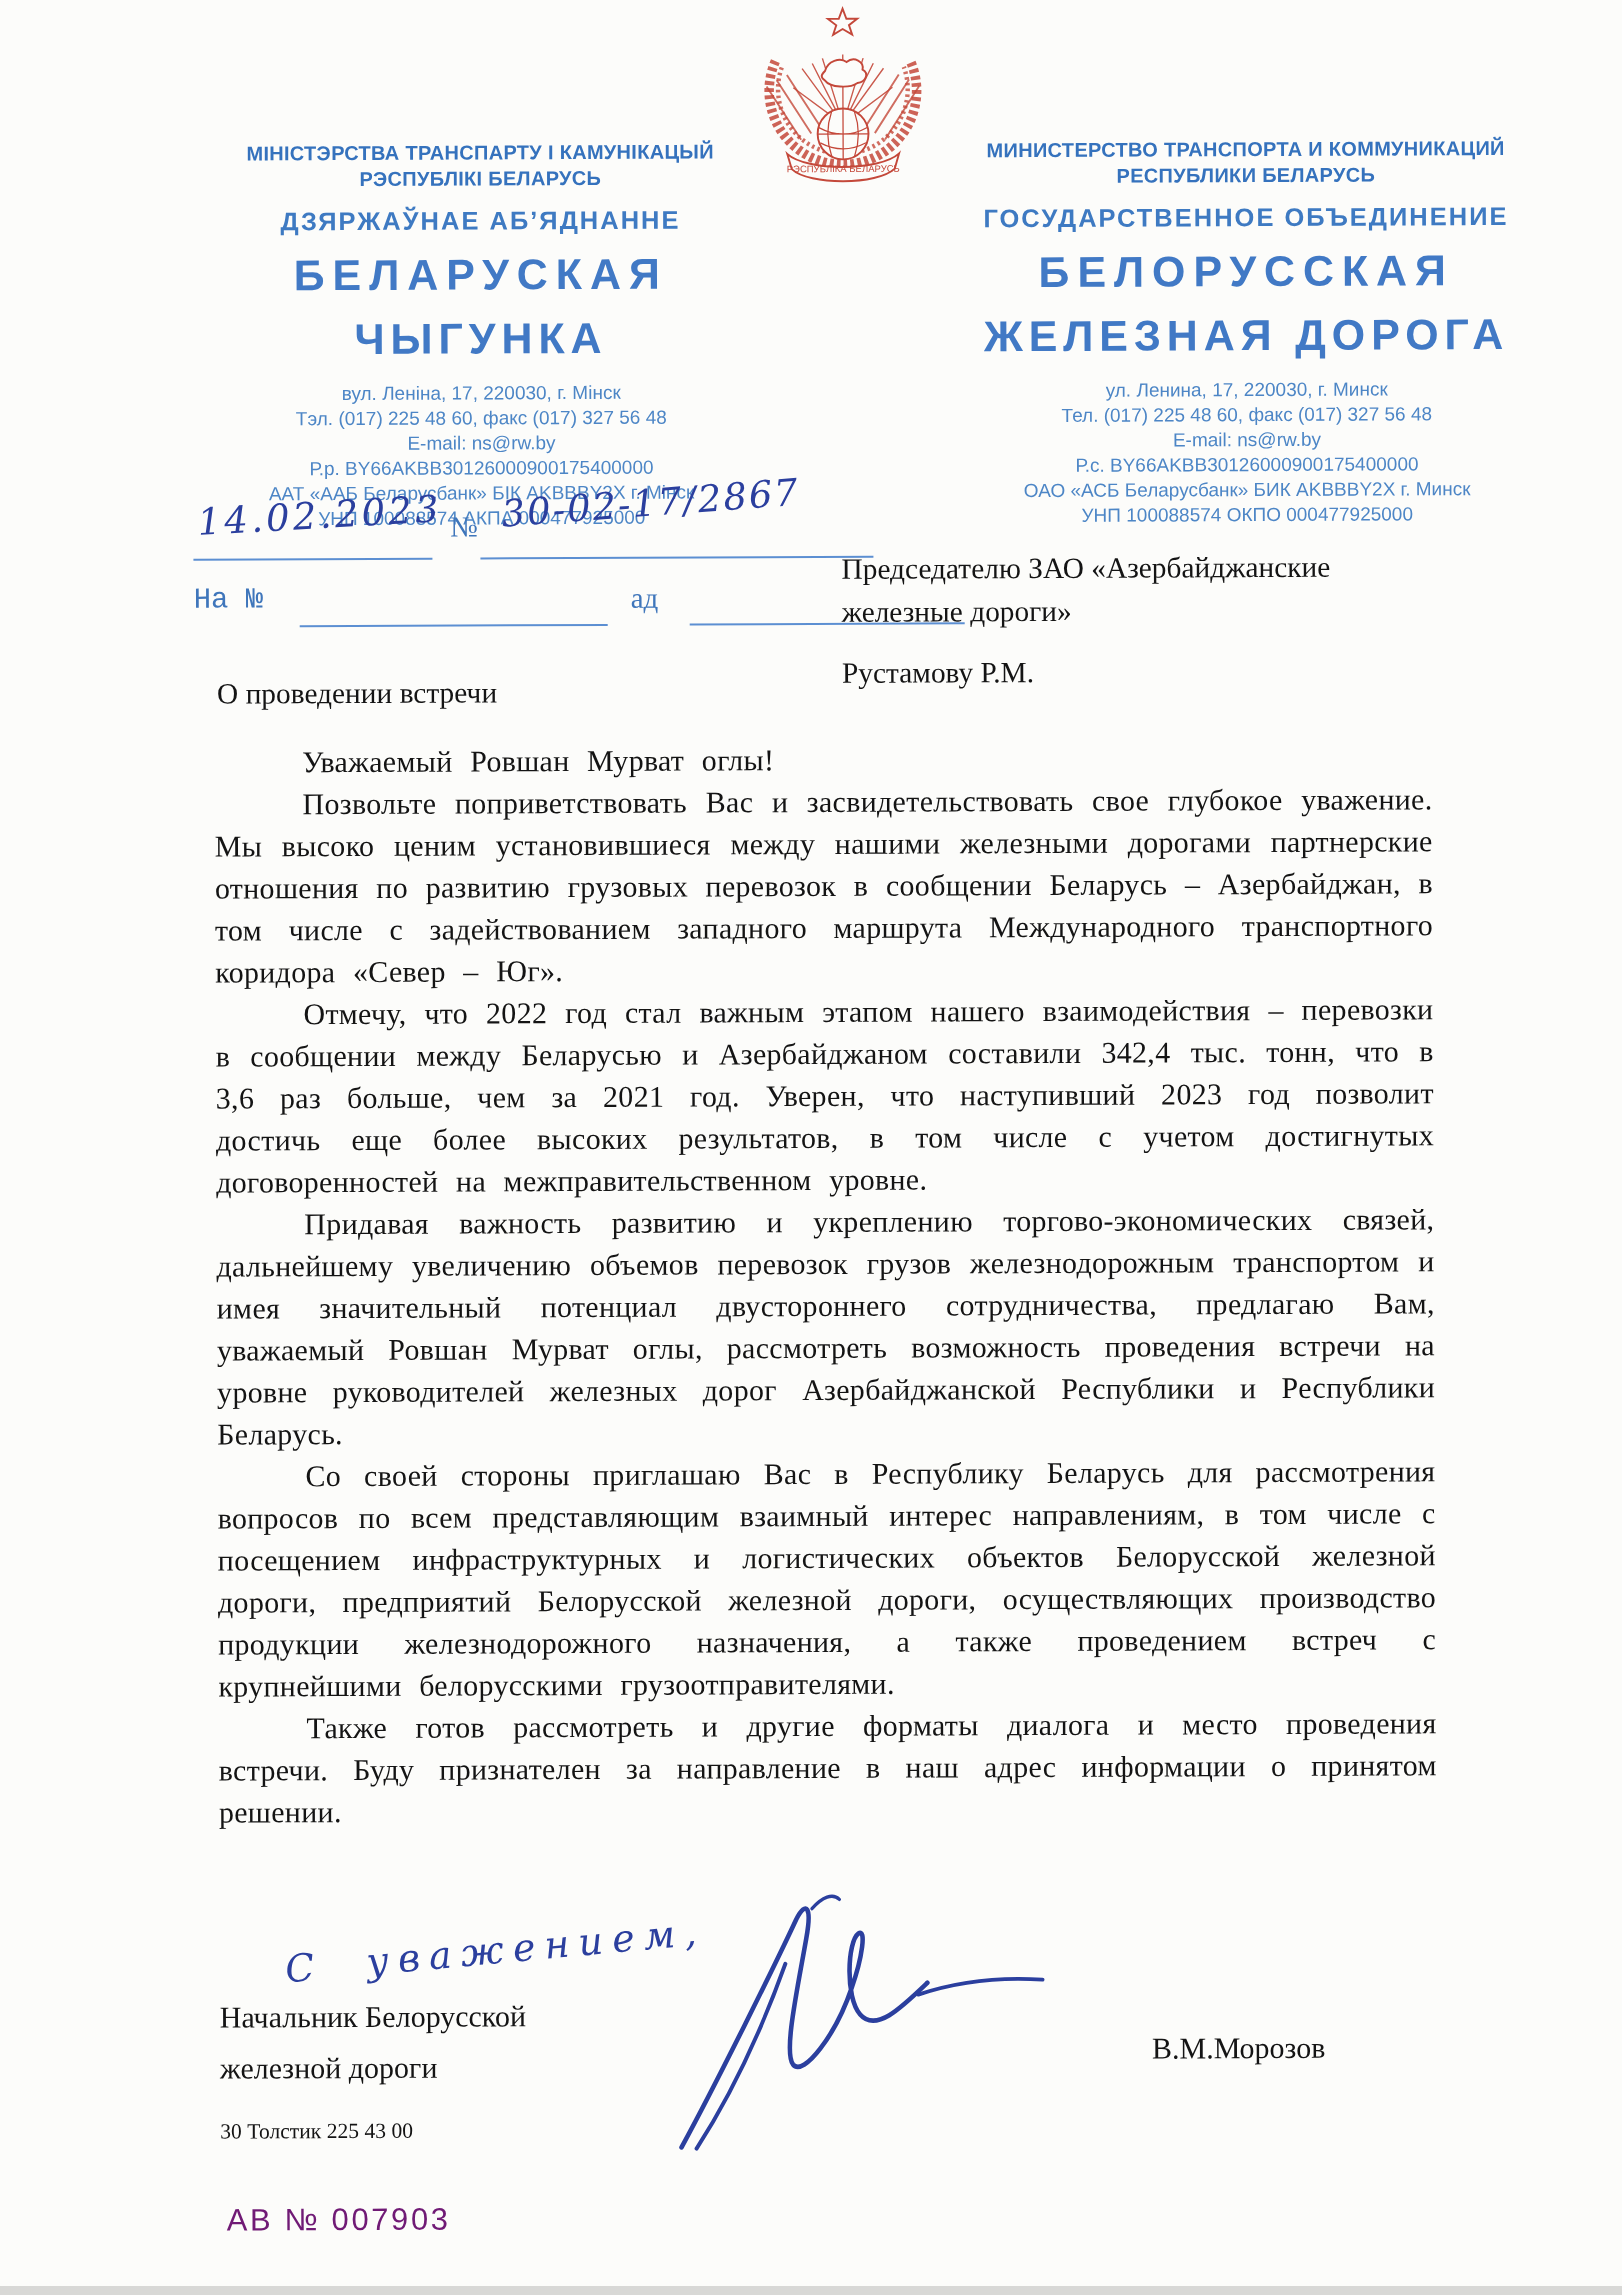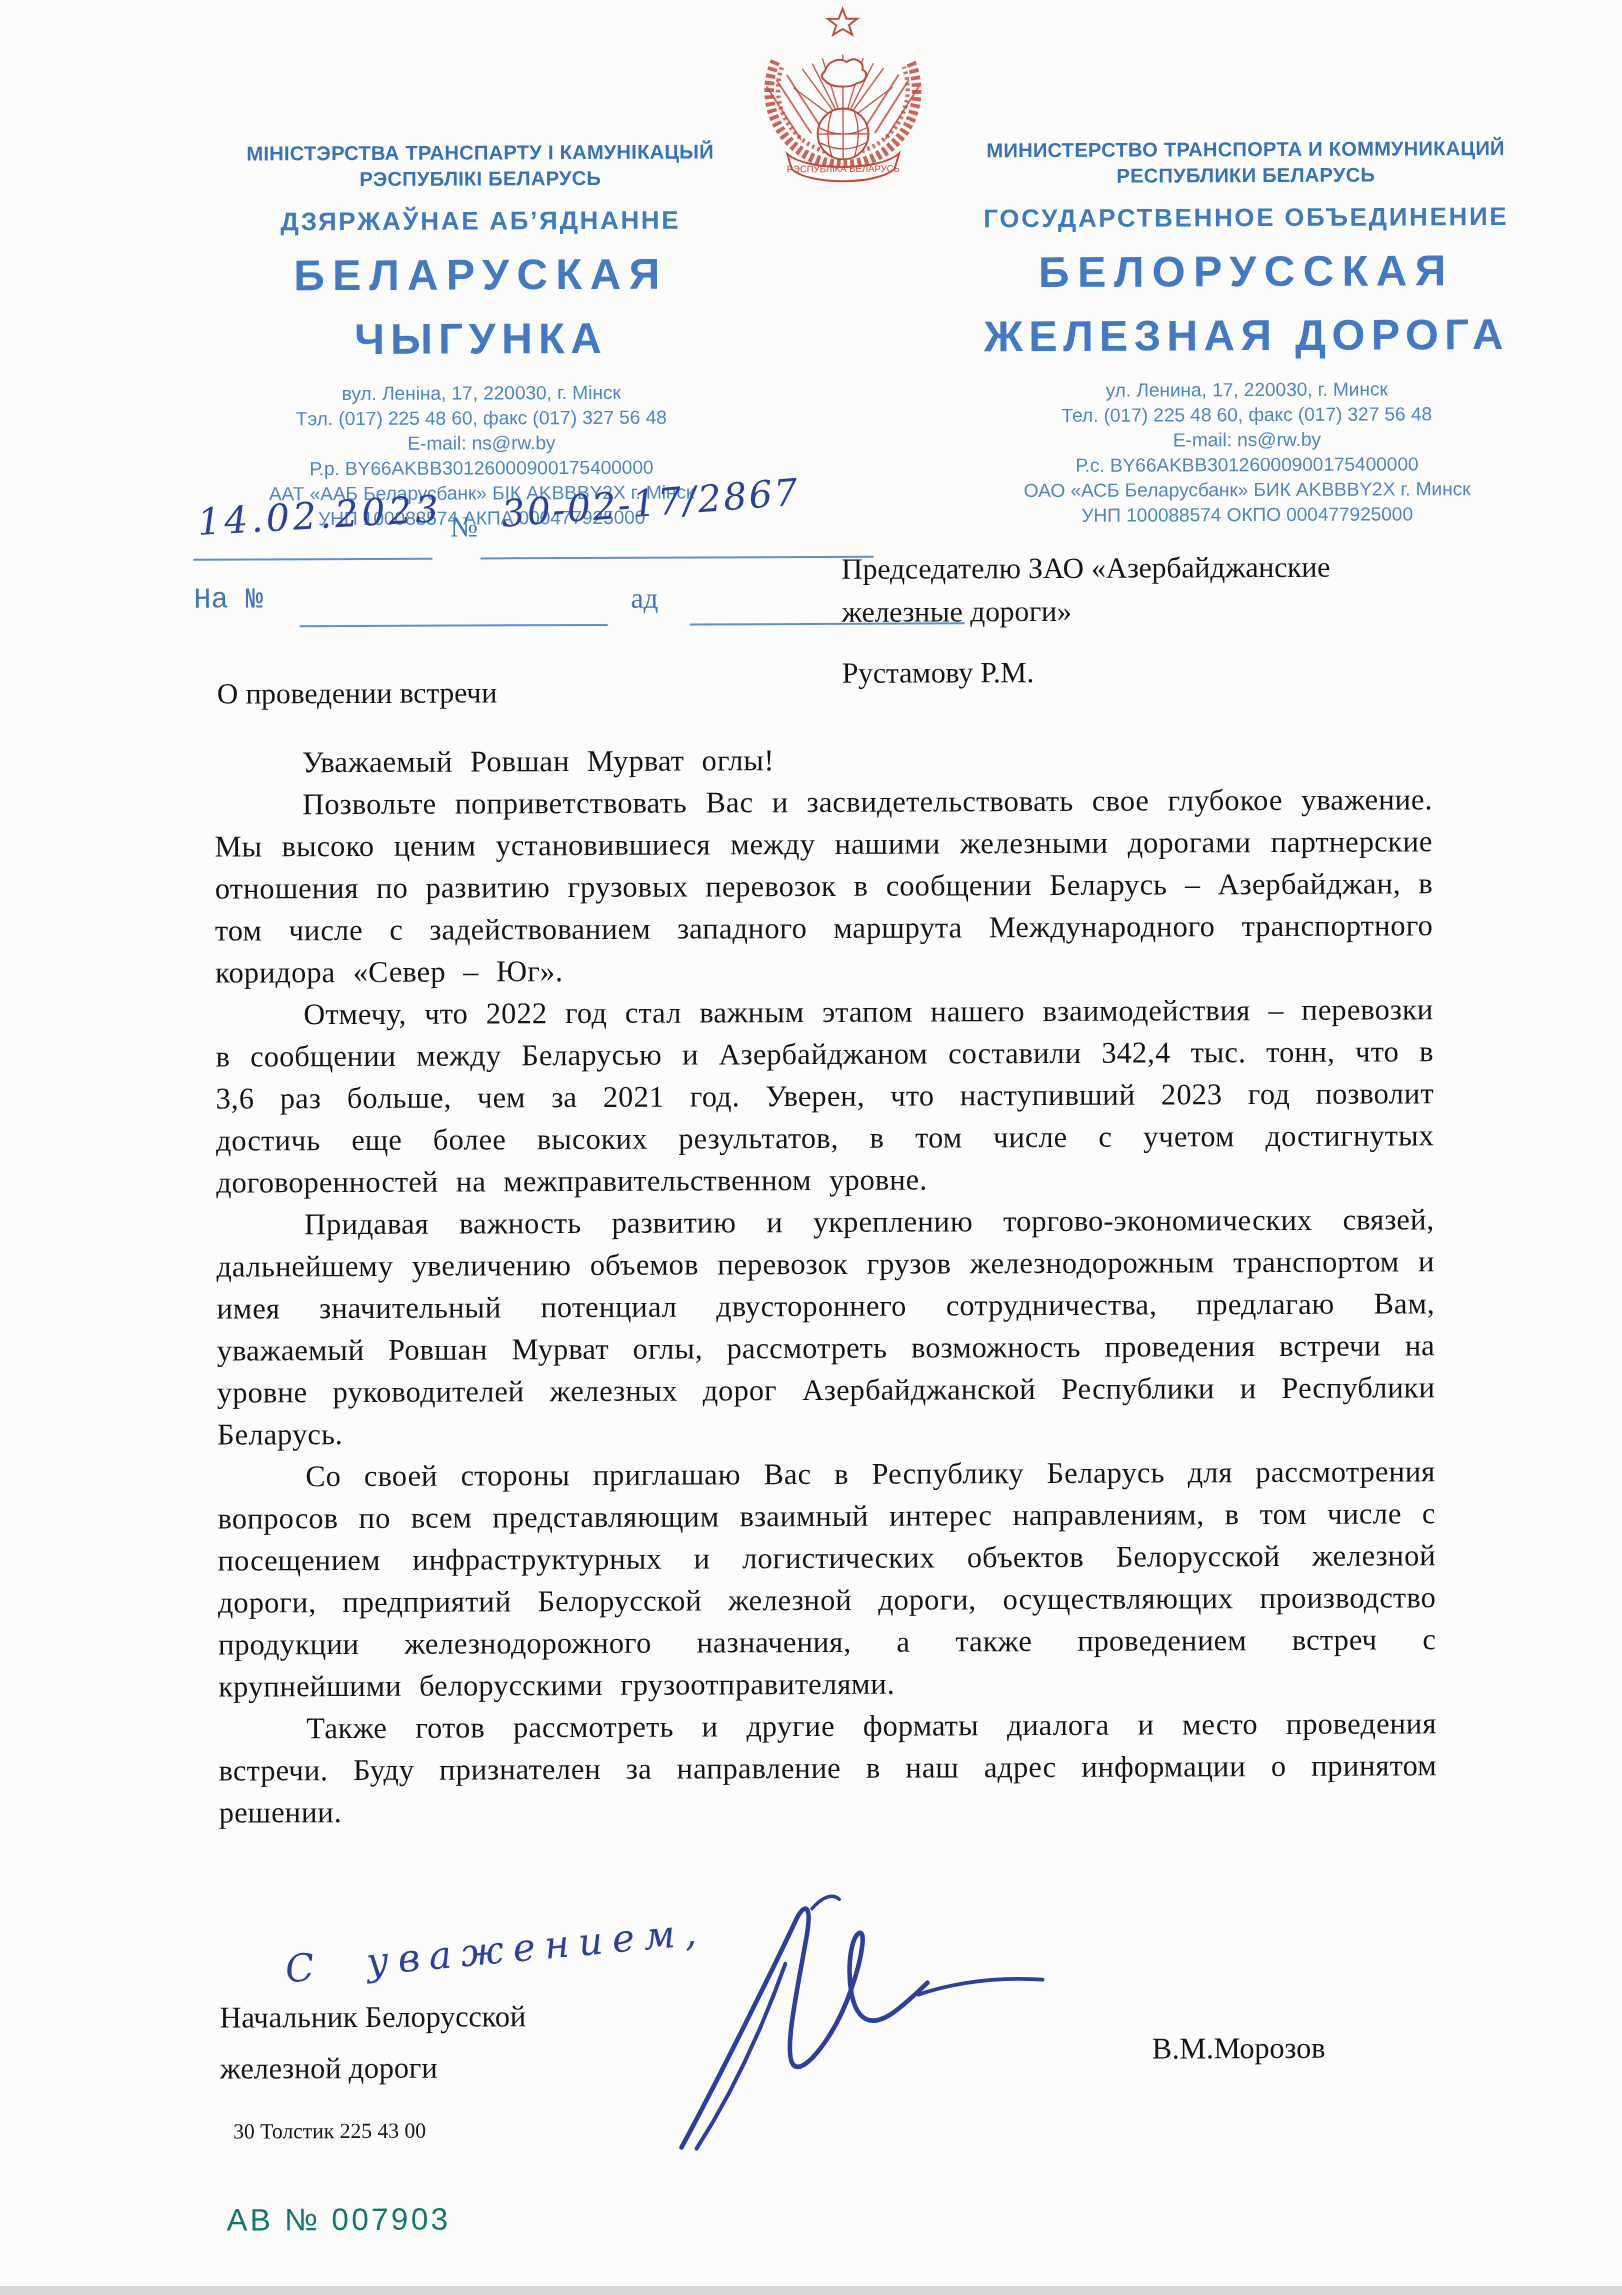--- a/index.html
+++ b/index.html
@@ -29,23 +29,23 @@
   .body{position:absolute;left:216px;top:739px;width:1218px;}
   .salutation{text-align:center;font-size:30px;margin:0 0 13px 0;}
   .body p{margin:0;font-size:30px;line-height:42px;text-align:justify;text-indent:88px;
           word-spacing:9.8px;letter-spacing:0.3px;}
   
   .closing{position:absolute;left:281px;top:1927px;font-size:38px;letter-spacing:9.2px;word-spacing:22px;
            transform:rotate(-5deg);}
   .sig-pos{position:absolute;left:216px;top:1989px;font-size:30px;line-height:51px;}
   .signature-svg{position:absolute;left:615px;top:1885px;width:471px;height:275px;}
   .sig-name{position:absolute;left:1148px;top:2025px;font-size:30px;margin-top:8px;}
-  .executor{position:absolute;left:216px;top:2117px;font-size:21.6px;margin-left:13px;}
+  .executor{position:absolute;left:216px;top:2117px;font-size:21.6px;}
   .blank-no{position:absolute;left:222px;top:2200px;font-family:"Liberation Sans",sans-serif;
-            font-size:31px;letter-spacing:2.6px;color:#0f766e;}
+            font-size:31px;letter-spacing:2.6px;color:#701a75;}
   .scan-edge-bottom{position:absolute;left:0;bottom:0;width:100%;height:9.2px;background:#d8d8d6;}
 </style>
 </head>
 <body>
 
 <div class="sheet">
  <div class="tilt">
 
   <svg class="emblem" viewBox="0 0 280 280" fill="none" stroke="#c4483a">
     <polygon points="140,6 146,22 163,22 150,32 155,47 140,38 125,47 130,32 117,22 134,22" stroke-width="3" fill="none"></polygon>

